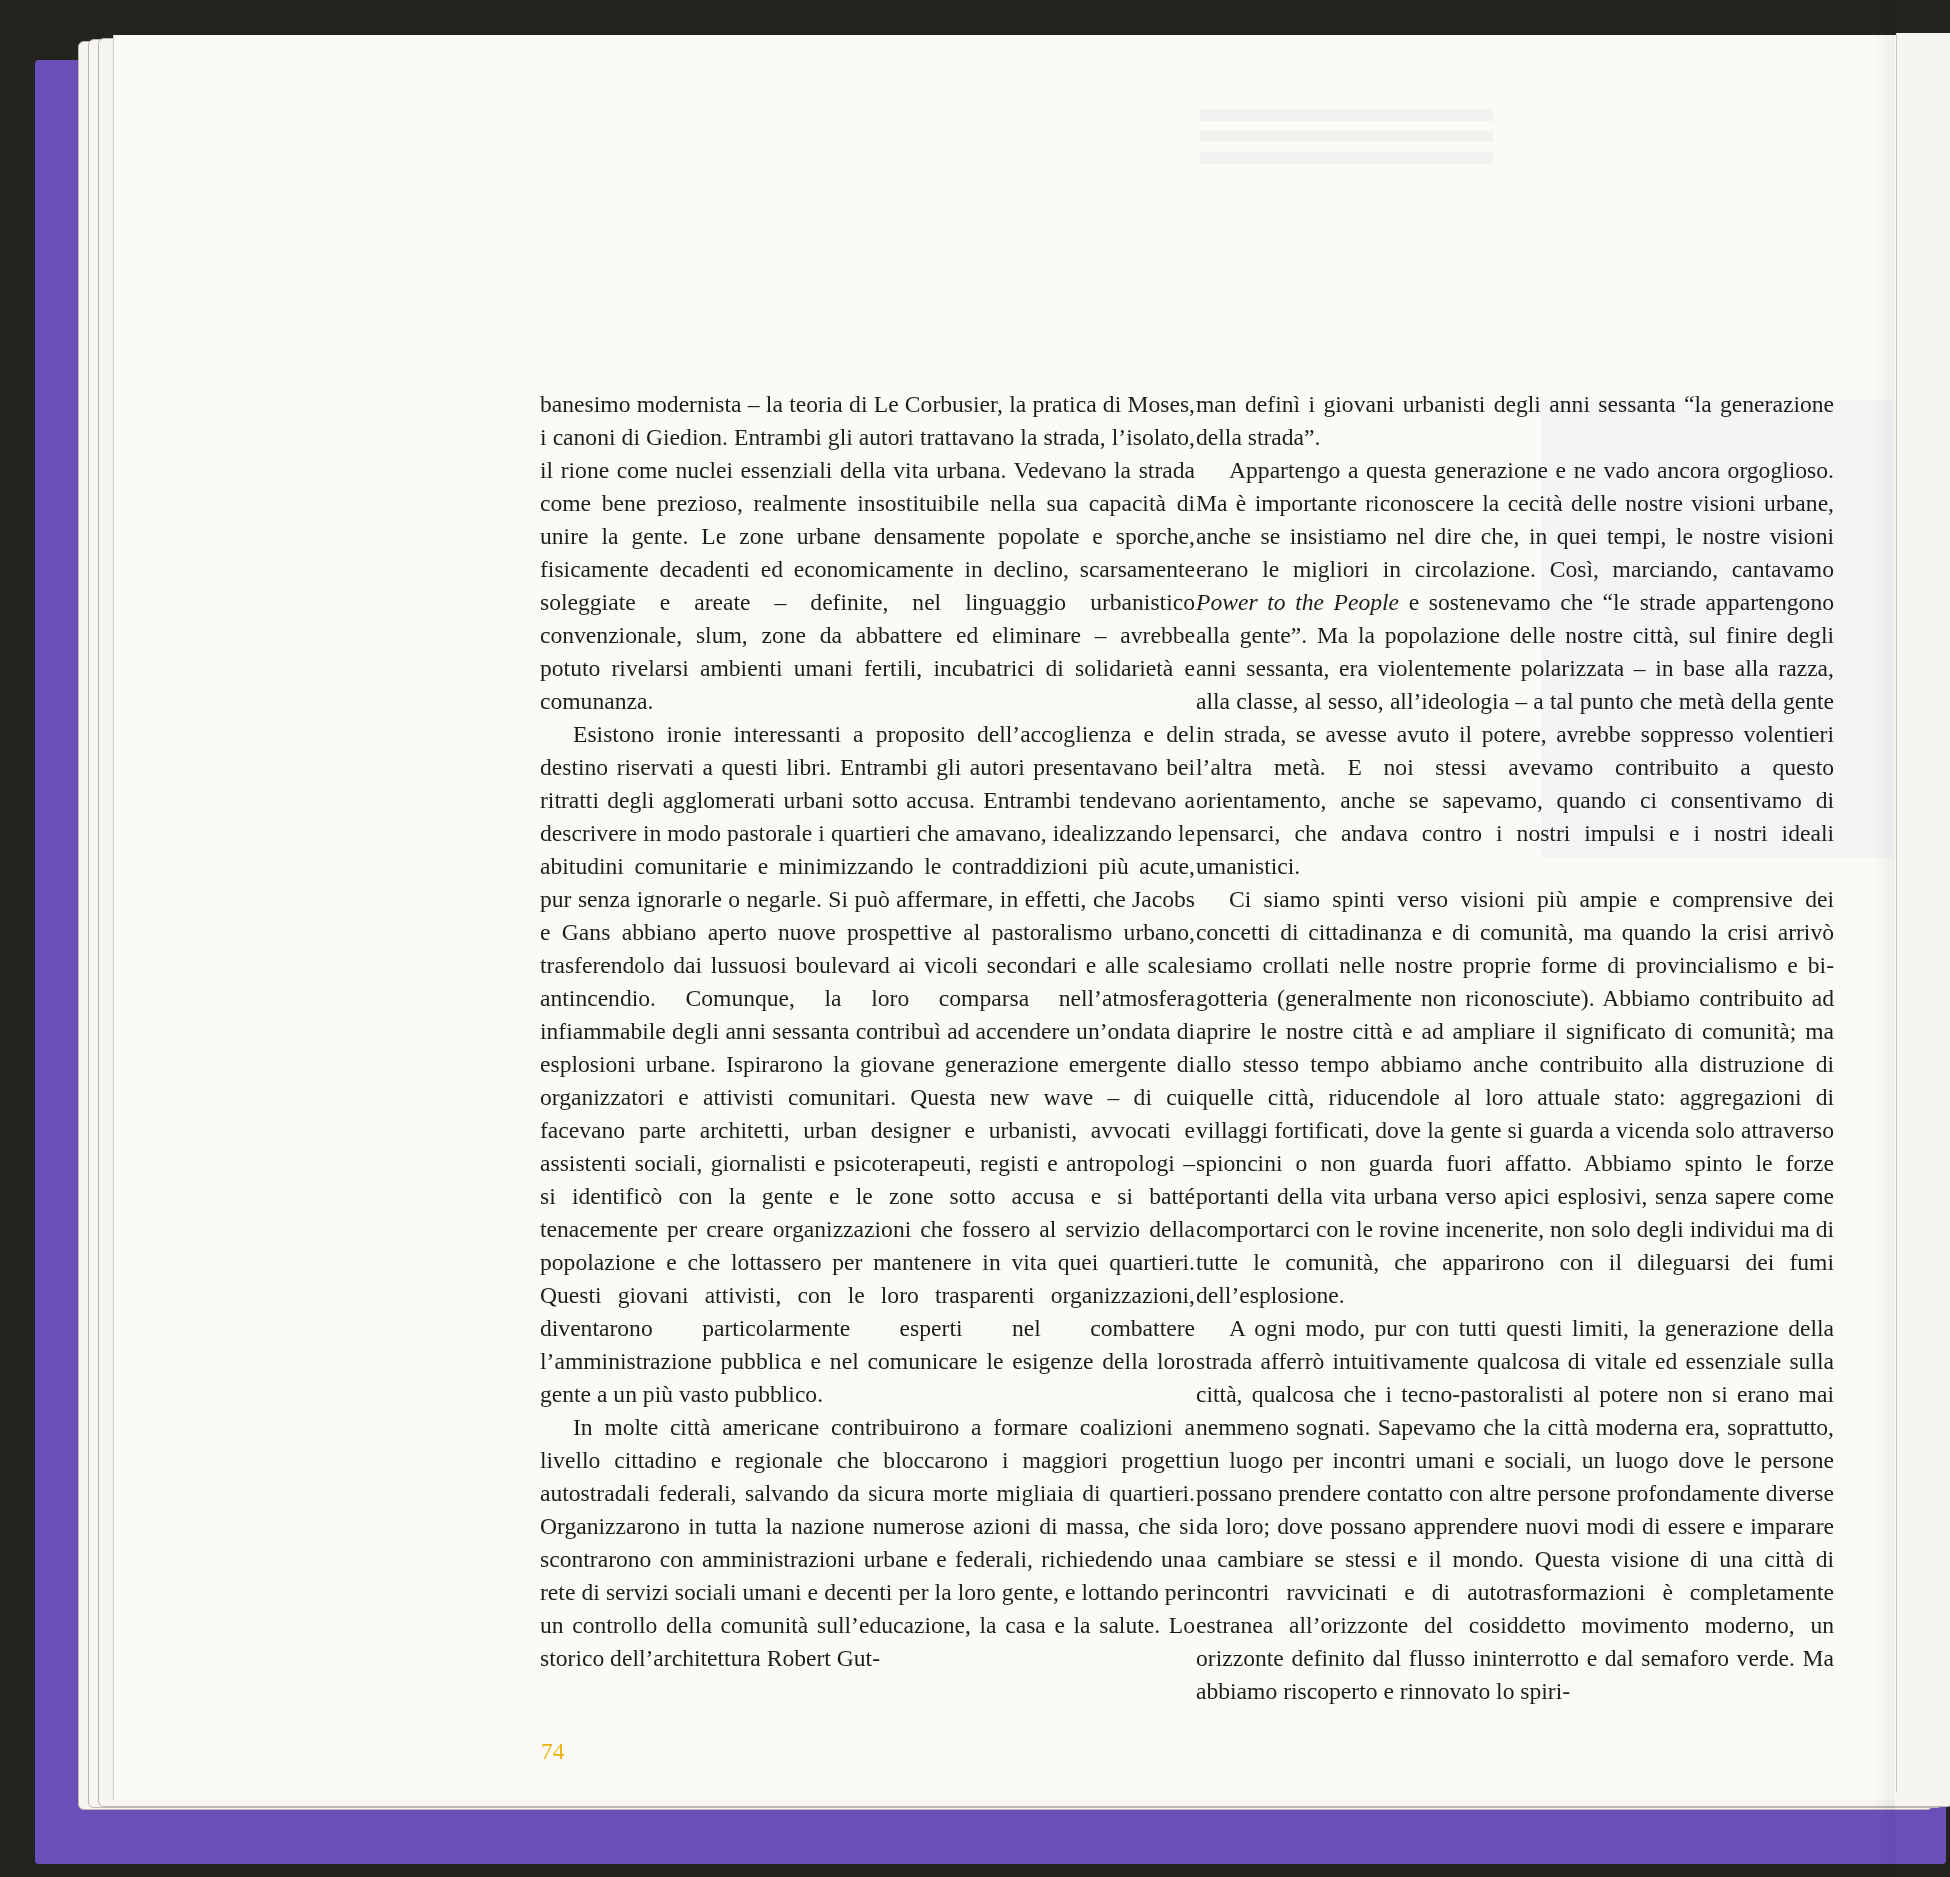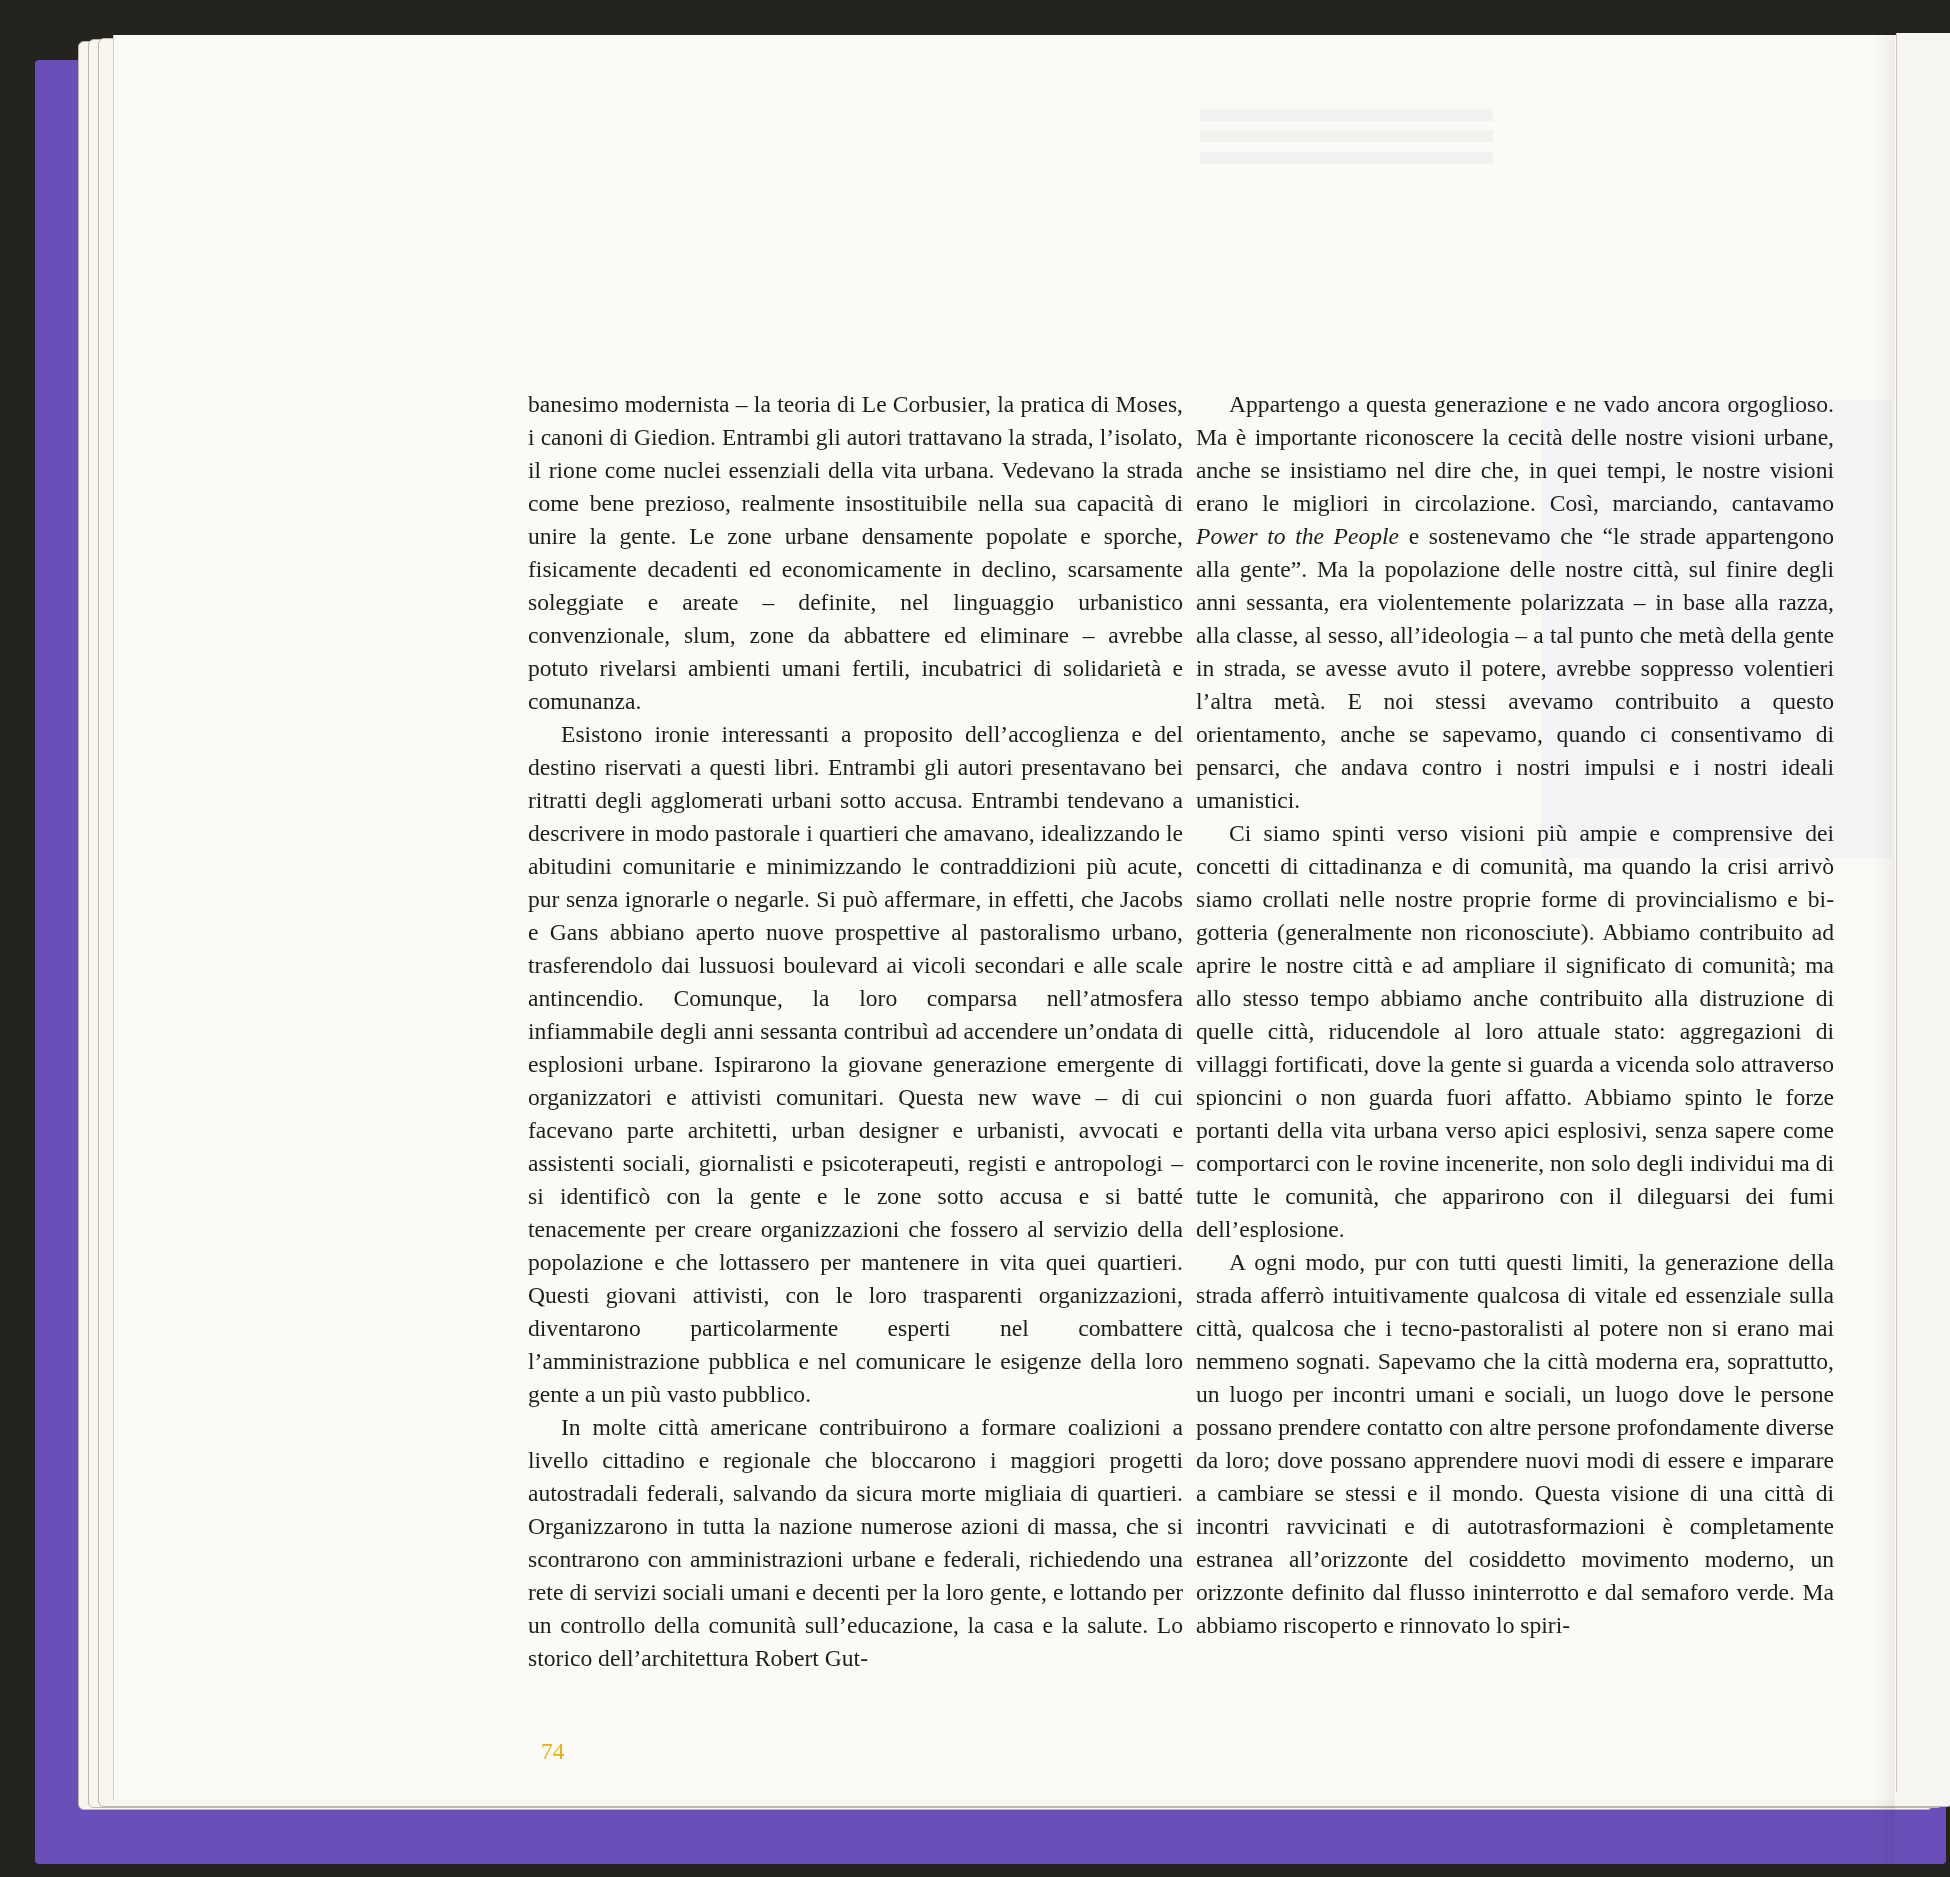--- a/index.html
+++ b/index.html
@@ -33,21 +33,21 @@
   .showthrough {
     position: absolute; left: 1200px; top: 109px; width: 293px; height: 59px;
     background:
       repeating-linear-gradient(180deg, rgba(180,180,200,0.12) 0 11.7px, transparent 11.7px 21.5px);
   }
   .column {
     position: absolute; top: 388px; width: 655px;
     font-size: 23.6px; line-height: 33px; color: #1f1d1a;
     text-align: justify; hyphens: manual;
   }
-  .col-left { left: 528px; }
+  .col-left { left: 540px; }
   .col-right { left: 1196px; width: 638px; }
   .column p { margin: 0; }
   .column p.indent { text-indent: 33px; }
   .column em { font-style: italic; }
   .folio {
     position: absolute; left: 541px; top: 1738px;
     font-size: 23.4px; color: #eab308;
   }
   .spine-shadow {
     position: absolute; left: 1872px; top: 0; width: 23.4px; height: 1877px;
@@ -68,20 +68,21 @@
 <div class="right-tint"></div>
 <div class="showthrough"></div>
 
 <div class="column col-left">
   <p>banesimo modernista – la teoria di Le Corbusier, la pratica di Moses, i canoni di Giedion. Entrambi gli autori trattavano la strada, l’isolato, il rione come nuclei essenziali della vita urbana. Vedevano la strada come bene prezioso, realmente insostituibi­le nella sua capacità di unire la gente. Le zone urbane densa­mente popolate e sporche, fisicamente decadenti ed economi­camente in declino, scarsamente soleggiate e areate – definite, nel linguaggio urbanistico convenzionale, slum, zone da abbat­tere ed eliminare – avrebbe potuto rivelarsi ambienti umani fer­tili, incubatrici di solidarietà e comunanza.</p>
   <p class="indent">Esistono ironie interessanti a proposito dell’accoglienza e del destino riservati a questi libri. Entrambi gli autori presentavano bei ritratti degli agglomerati urbani sotto accusa. Entrambi ten­devano a descrivere in modo pastorale i quartieri che amavano, idealizzando le abitudini comunitarie e minimizzando le con­traddizioni più acute, pur senza ignorarle o negarle. Si può af­fermare, in effetti, che Jacobs e Gans abbiano aperto nuove pro­spettive al pastoralismo urbano, trasferendolo dai lussuosi bou­levard ai vicoli secondari e alle scale antincendio. Comunque, la loro comparsa nell’atmosfera infiammabile degli anni sessanta contribuì ad accendere un’ondata di esplosioni urbane. Ispira­rono la giovane generazione emergente di organizzatori e attivi­sti comunitari. Questa new wave – di cui facevano parte archi­tetti, urban designer e urbanisti, avvocati e assistenti sociali, giornalisti e psicoterapeuti, registi e antropologi – si identificò con la gente e le zone sotto accusa e si batté tenacemente per creare organizzazioni che fossero al servizio della popolazione e che lottassero per mantenere in vita quei quartieri. Questi gio­vani attivisti, con le loro trasparenti organizzazioni, diventarono particolarmente esperti nel combattere l’amministrazione pub­blica e nel comunicare le esigenze della loro gente a un più vasto pubblico.</p>
   <p class="indent">In molte città americane contribuirono a formare coalizioni a livello cittadino e regionale che bloccarono i maggiori progetti autostradali federali, salvando da sicura morte migliaia di quar­tieri. Organizzarono in tutta la nazione numerose azioni di mas­sa, che si scontrarono con amministrazioni urbane e federali, ri­chiedendo una rete di servizi sociali umani e decenti per la loro gente, e lottando per un controllo della comunità sull’educazio­ne, la casa e la salute. Lo storico dell’architettura Robert Gut-</p>
 </div>
 
 <div class="column col-right">
+  <p>man definì i giovani urbanisti degli anni sessanta “la generazio­ne della strada”.</p>
   <p class="indent"><span>Appartengo a questa generazione e ne vado ancora orgoglio­so. Ma è importante riconoscere la cecità delle nostre visioni ur­bane, anche se insistiamo nel dire che, in quei tempi, le nostre visioni erano le migliori in circolazione. Così, marciando, canta­vamo </span><em>Power to the People</em><span> e sostenevamo che “le strade appar­tengono alla gente”. Ma la popolazione delle nostre città, sul fi­nire degli anni sessanta, era violentemente polarizzata – in base alla razza, alla classe, al sesso, all’ideologia – a tal punto che me­tà della gente in strada, se avesse avuto il potere, avrebbe sop­presso volentieri l’altra metà. E noi stessi avevamo contribuito a questo orientamento, anche se sapevamo, quando ci consenti­vamo di pensarci, che andava contro i nostri impulsi e i nostri ideali umanistici.</span></p>
   <p class="indent">Ci siamo spinti verso visioni più ampie e comprensive dei concetti di cittadinanza e di comunità, ma quando la crisi arrivò siamo crollati nelle nostre proprie forme di provincialismo e bi­gotteria (generalmente non riconosciute). Abbiamo contribuito ad aprire le nostre città e ad ampliare il significato di comunità; ma allo stesso tempo abbiamo anche contribuito alla distruzio­ne di quelle città, riducendole al loro attuale stato: aggregazioni di villaggi fortificati, dove la gente si guarda a vicenda solo attra­verso spioncini o non guarda fuori affatto. Abbiamo spinto le forze portanti della vita urbana verso apici esplosivi, senza sape­re come comportarci con le rovine incenerite, non solo degli in­dividui ma di tutte le comunità, che apparirono con il dileguarsi dei fumi dell’esplosione.</p>
   <p class="indent">A ogni modo, pur con tutti questi limiti, la generazione della strada afferrò intuitivamente qualcosa di vitale ed essenziale sul­la città, qualcosa che i tecno-pastoralisti al potere non si erano mai nemmeno sognati. Sapevamo che la città moderna era, so­prattutto, un luogo per incontri umani e sociali, un luogo dove le persone possano prendere contatto con altre persone profon­damente diverse da loro; dove possano apprendere nuovi modi di essere e imparare a cambiare se stessi e il mondo. Questa vi­sione di una città di incontri ravvicinati e di autotrasformazioni è completamente estranea all’orizzonte del cosiddetto movi­mento moderno, un orizzonte definito dal flusso ininterrotto e dal semaforo verde. Ma abbiamo riscoperto e rinnovato lo spiri-</p>
 </div>
 
 <div class="folio">74</div>
 <div class="spine-shadow"></div>
 
 
 </body></html>

